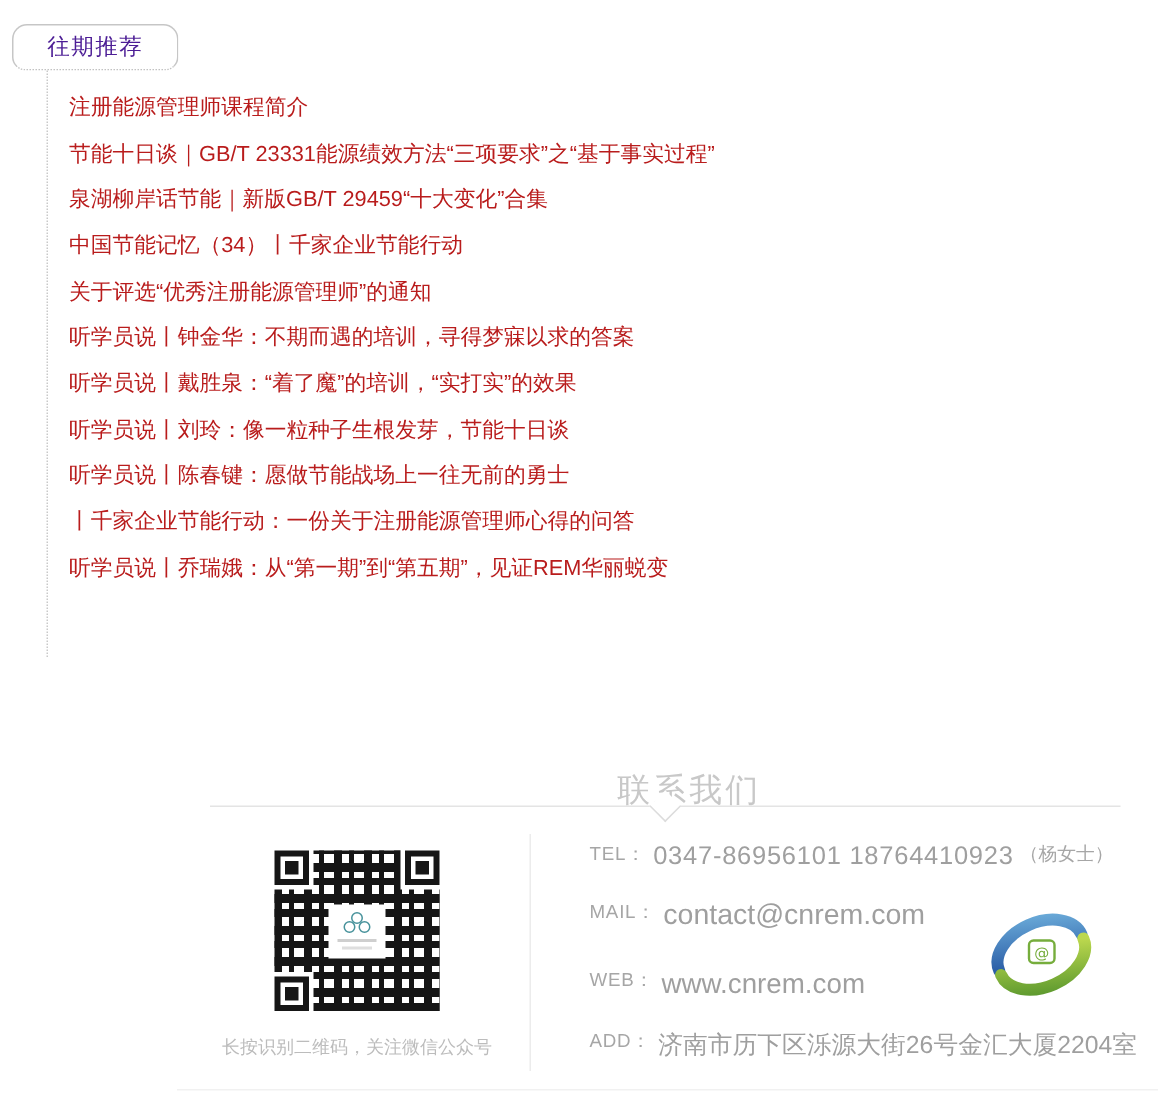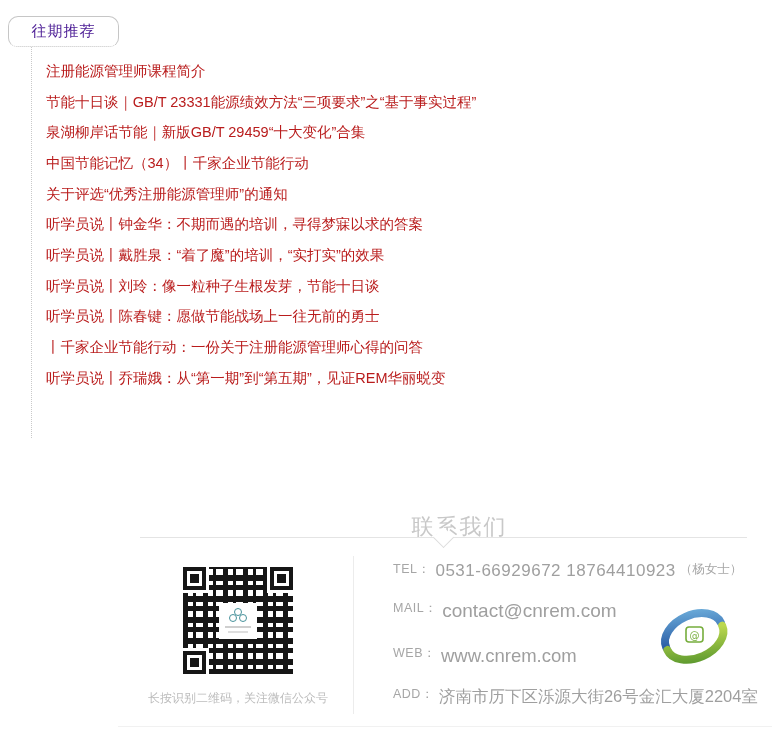--- a/index.html
+++ b/index.html
@@ -106,21 +106,21 @@
       <i></i>
         <i></i>
     </div>
   </div>
   <div class="qr-caption">长按识别二维码，关注微信公众号</div>
 
   <div class="v-divider"></div>
 
   <div class="crow r-tel">
     <span class="clabel">TEL：</span>
-    <span class="cval">0531-66929672  18764410923</span>
+    <span class="cval">0347-86956101  18764410923</span>
     <span class="csuf">（杨女士）</span>
   </div>
   <div class="crow r-mail">
     <span class="clabel">MAIL：</span>
     <span class="cval">contact@cnrem.com</span>
   </div>
   <div class="crow r-web">
     <span class="clabel">WEB：</span>
     <span class="cval">www.cnrem.com</span>
   </div>

